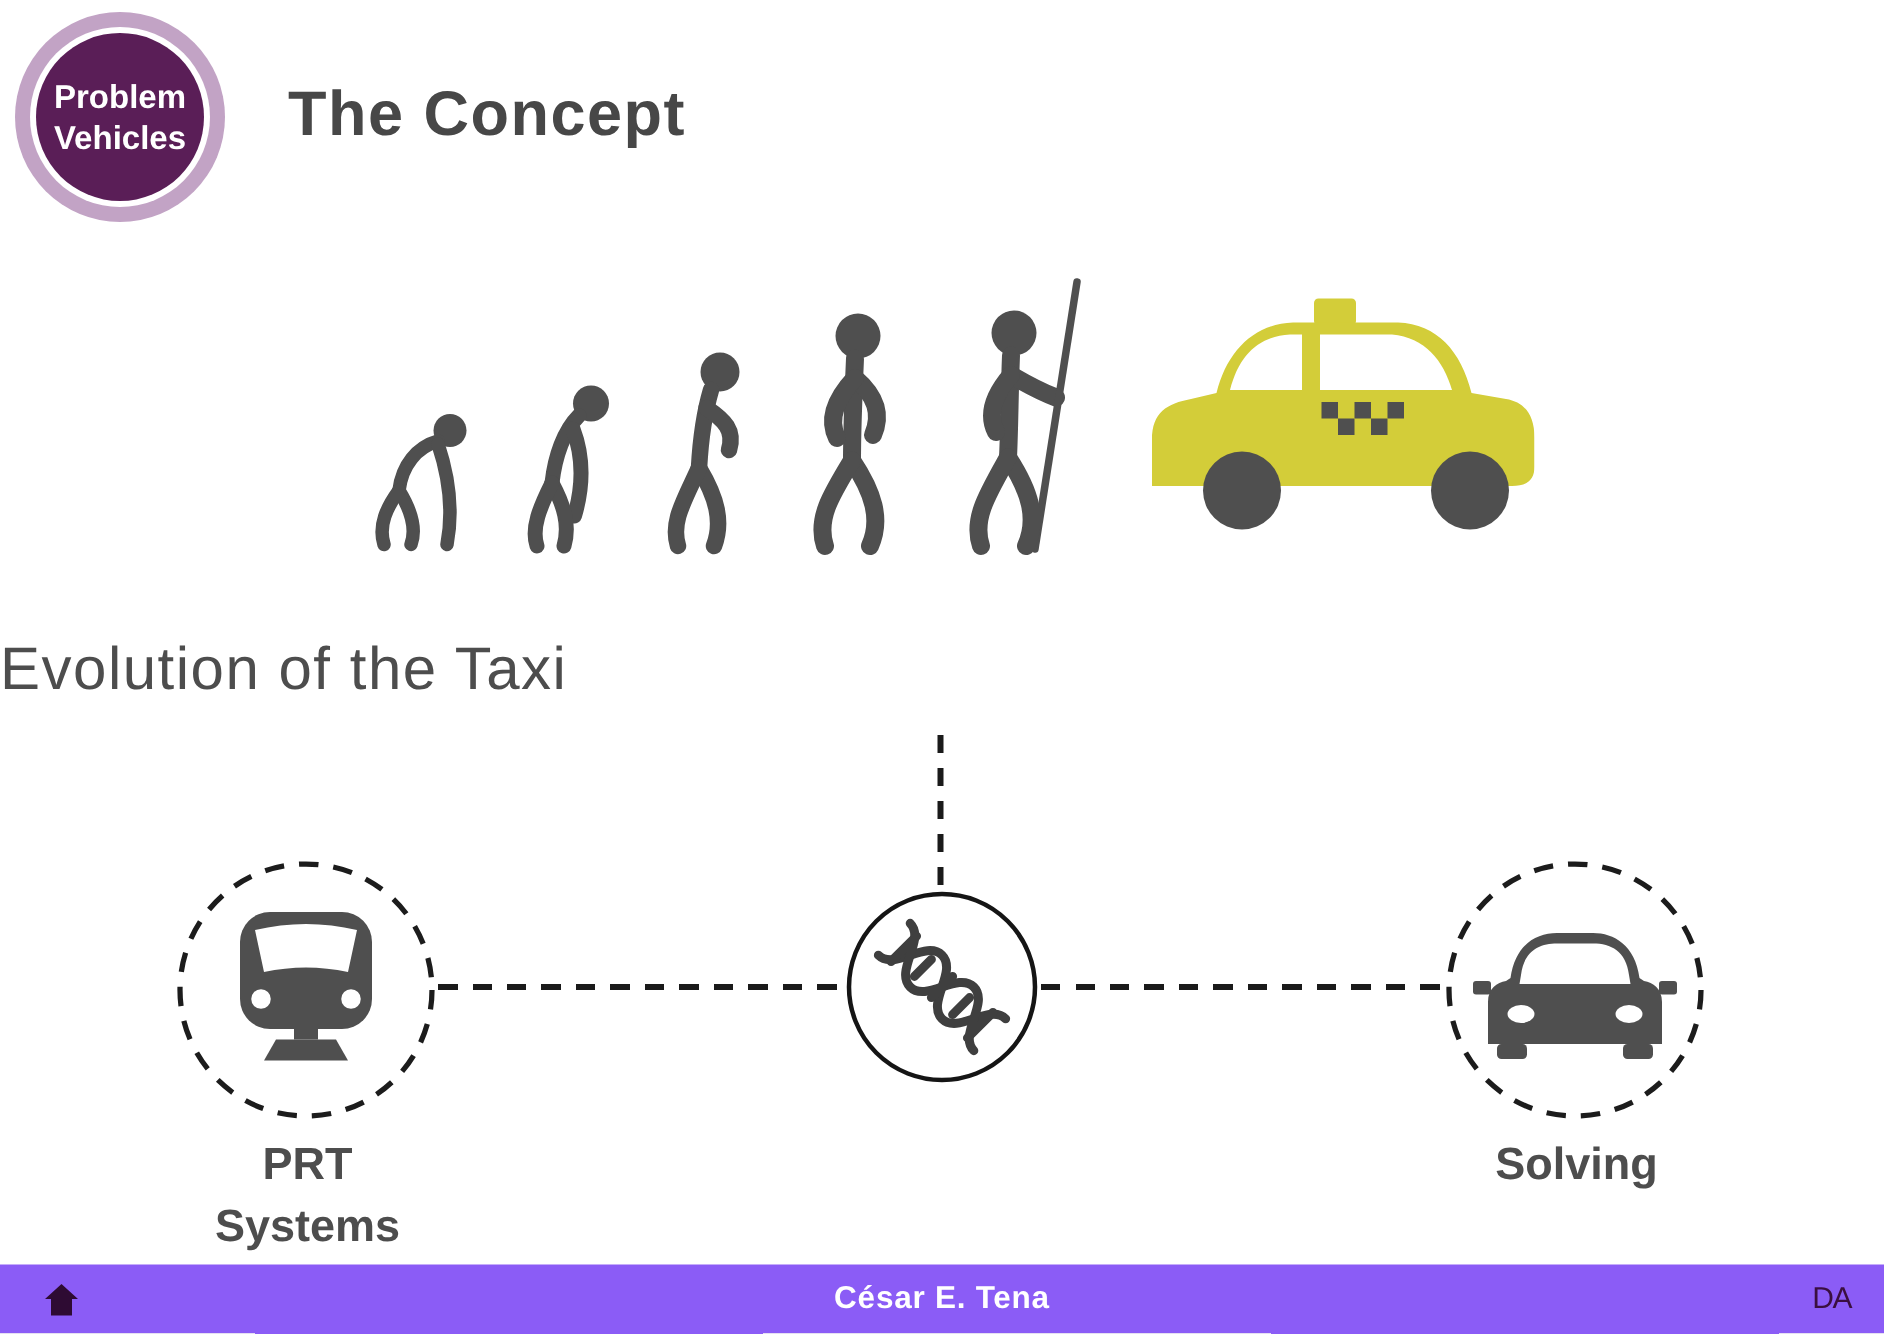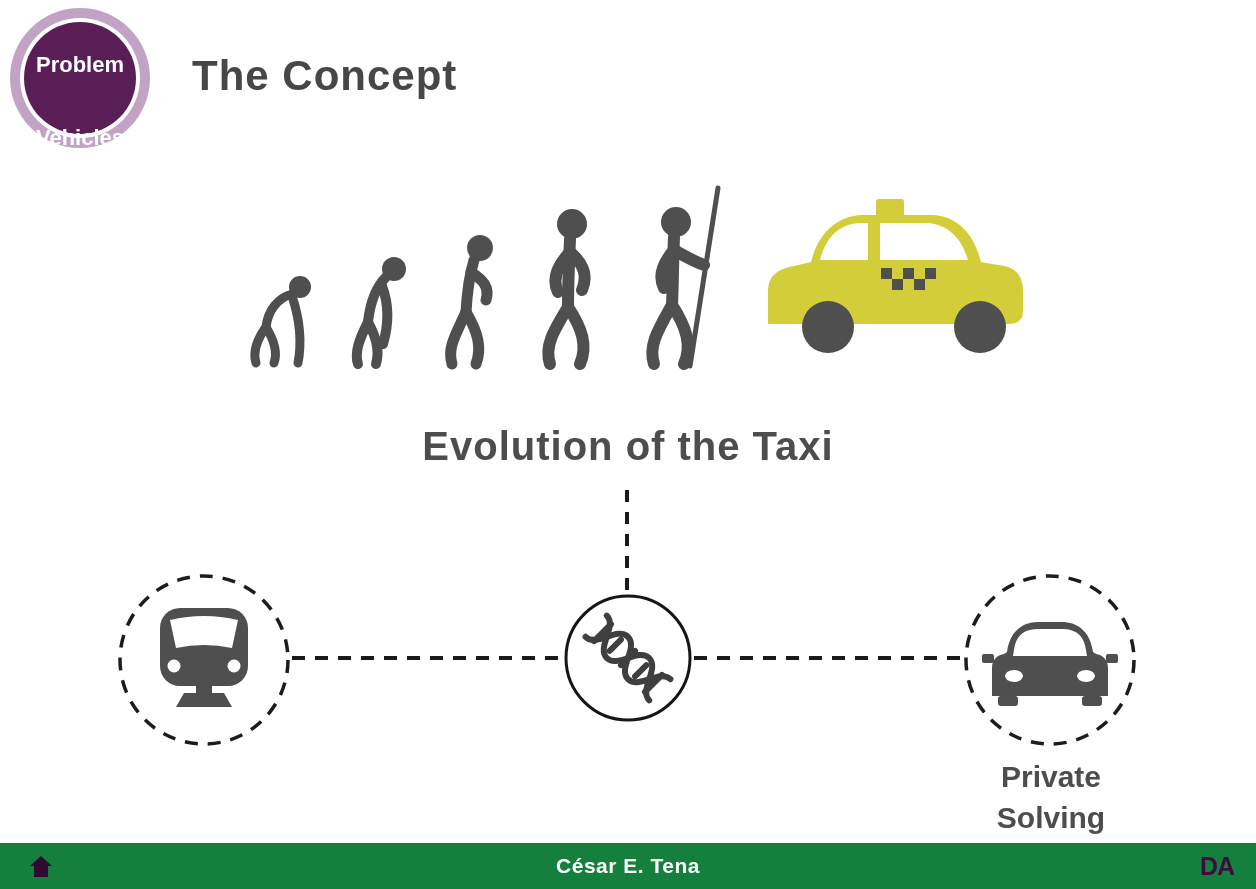--- a/index.html
+++ b/index.html
@@ -7,50 +7,50 @@
     position:relative;width:1256px;height:889px;background:#ffffff;
     font-family:"Liberation Sans",sans-serif;overflow:hidden;margin:0 auto;
   }
   
   .badge-outer{position:absolute;left:10px;top:8px;width:140px;height:140px;border-radius:50%;
     background:#C2A3C5;display:flex;align-items:center;justify-content:center;}
   .badge-mid{width:120px;height:120px;border-radius:50%;background:#ffffff;
     display:flex;align-items:center;justify-content:center;}
   .badge-inner{width:112px;height:112px;border-radius:50%;background:#5A1E57;
     display:flex;flex-direction:column;align-items:center;justify-content:center;}
-  .badge-inner div{color:#ffffff;font-weight:bold;font-size:22px;line-height:27px;margin-top:46px;}
+  .badge-inner div{color:#ffffff;font-weight:bold;font-size:22px;line-height:27px;}
   
   .title{position:absolute;left:192px;top:52px;font-size:42px;font-weight:800;color:#474747;letter-spacing:1px;}
   
   .evo{position:absolute;left:228px;top:172px;}
   
-  .caption{position:absolute;left:0;top:424px;width:1256px;text-align:center;
-    font-size:40px;font-weight:700;color:#4d4d4d;letter-spacing:1px;}
+  .caption{position:absolute;left:0;top:424px;width:1256px;text-align:left;
+    font-size:40px;font-weight:400;color:#4d4d4d;letter-spacing:1px;}
   
   .vdash{position:absolute;left:625px;top:490px;width:4px;height:100px;
     background:repeating-linear-gradient(180deg,#1a1a1a 0 12px,transparent 12px 22px);}
   .hdash{position:absolute;top:656px;height:4px;
     background:repeating-linear-gradient(90deg,#1a1a1a 0 13px,transparent 13px 23px);}
   .hdash.left{left:292px;width:270px;}
   .hdash.right{left:694px;width:270px;}
   
   .node{position:absolute;}
   .node.center{left:562px;top:592px;}
   .node.left{left:116px;top:572px;}
   .node.right{left:962px;top:572px;}
   .node-label{position:absolute;width:200px;text-align:center;top:756px;
     font-size:30px;font-weight:800;color:#4d4d4d;line-height:41px;}
   .node-label.left{left:105px;}
   .node-label.right{left:951px;}
   
-  .footer{position:absolute;left:0;bottom:0;width:1256px;height:46px;background:#15803d;}
+  .footer{position:absolute;left:0;bottom:0;width:1256px;height:46px;background:#8b5cf6;}
   .footer .author{position:absolute;left:0;top:0;width:100%;text-align:center;
     color:#ffffff;font-weight:bold;font-size:21px;line-height:46px;letter-spacing:0.5px;}
   .footer .home{position:absolute;left:26px;top:8px;}
-  .footer .logo{position:absolute;right:22px;top:6px;font-size:25px;font-weight:700;
+  .footer .logo{position:absolute;right:22px;top:6px;font-size:20px;font-weight:400;
     color:#3A0F40;letter-spacing:-1px;line-height:34px;}
 </style>
 </head>
 <body>
 
 <div class="slide">
 
   <div class="badge-outer">
     <div class="badge-mid">
       <div class="badge-inner">
@@ -167,22 +167,25 @@
       <path fill="#4F4F4F" d="M 2,82 L 2,54 C 2,45 8,41 14,40 L 17,38 C 20,16 34,8 48,8 L 72,8
         C 86,8 100,16 103,38 L 106,40 C 112,41 118,45 118,54 L 118,82 Z"></path>
       <path fill="#ffffff" d="M 24,36 C 26,20 36,15 48,15 L 72,15 C 84,15 94,20 96,36 L 97,42 L 23,42 Z"></path>
       <ellipse cx="24" cy="62" rx="9" ry="6" fill="#ffffff"></ellipse>
       <ellipse cx="96" cy="62" rx="9" ry="6" fill="#ffffff"></ellipse>
       <rect x="8" y="82" width="20" height="10" rx="3" fill="#4F4F4F"></rect>
       <rect x="92" y="82" width="20" height="10" rx="3" fill="#4F4F4F"></rect>
     </g>
   </svg>
 
+  <div class="node-label left">
+    <div>PRT</div>
+    <div>Systems</div>
+  </div>
   <div class="node-label right">
-    <div>Private</div>
     <div>Solving</div>
   </div>
 
   <div class="footer">
     <svg class="home" width="30" height="30" viewBox="0 0 30 30">
       <path d="M 4,15 L 15,5 L 26,15 L 22,15 L 22,26 L 8,26 L 8,15 Z" fill="#2E0B33"></path>
     </svg>
     <div class="author">César E. Tena</div>
     <div class="logo">DA</div>
   </div>

